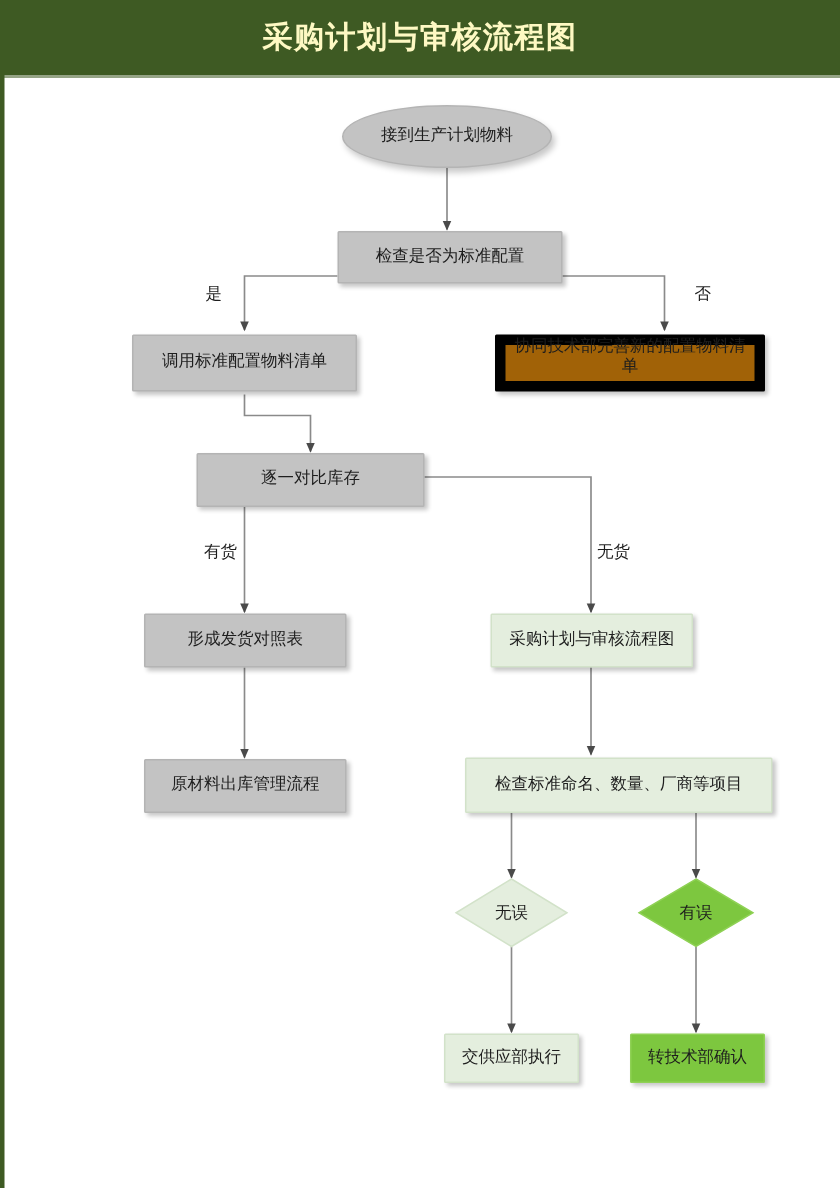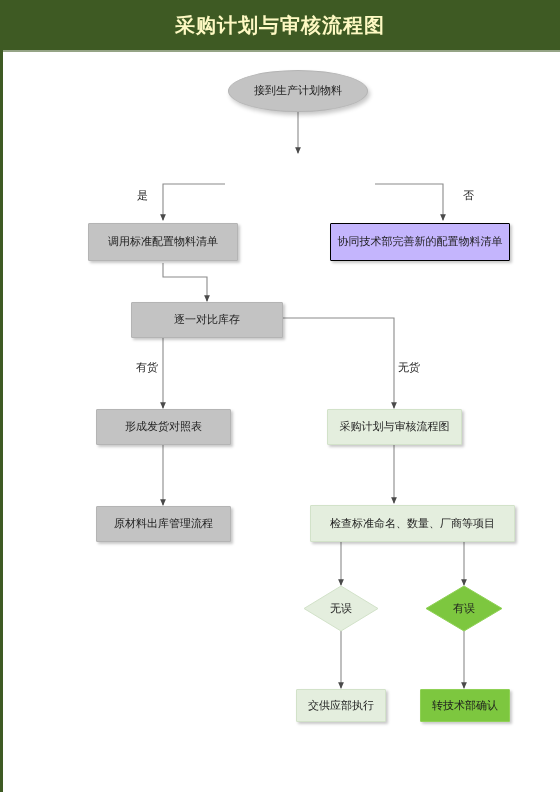--- a/index.html
+++ b/index.html
@@ -77,22 +77,23 @@
   }
   .node.ellipse {
     border-radius: 50%;
     box-shadow: 2px 3px 4px rgba(0,0,0,0.22);
   }
   .fill-gray {
     background: #C3C3C3;
     border: 1px solid #B4B4B4;
   }
   .fill-green {
-    background: #c4b5fd;
-    border: 1px solid #000000;
+    background: #a16207;
+    border: 7px solid #000000;
+    align-items: flex-end;
   }
   .fill-palegreen {
     background: #E4EEDE;
     border: 1px solid #D2E2C9;
   }
   .fill-brightgreen {
     background: #7DC73F;
     border: 1px solid #8FD155;
   }
   
@@ -166,20 +167,23 @@
       <path d="M341,631 L341,688"></path>
 
       <path d="M464,631 L464,688"></path>
     </g>
   </svg>
 
   <div class="node ellipse fill-gray" style="left:228px; top:70px; width:140px; height:42px;">
     <span>接到生产计划物料</span>
   </div>
 
+  <div class="node rect fill-gray" style="left:225px; top:154px; width:150px; height:35px;">
+    <span>检查是否为标准配置</span>
+  </div>
 
   <div class="node rect fill-gray" style="left:88px; top:223px; width:150px; height:38px;">
     <span>调用标准配置物料清单</span>
   </div>
 
   <div class="node rect fill-green" style="left:330px; top:223px; width:180px; height:38px;">
     <span>协同技术部完善新的配置物料清单</span>
   </div>
 
   <div class="node rect fill-gray" style="left:131px; top:302px; width:152px; height:36px;">

